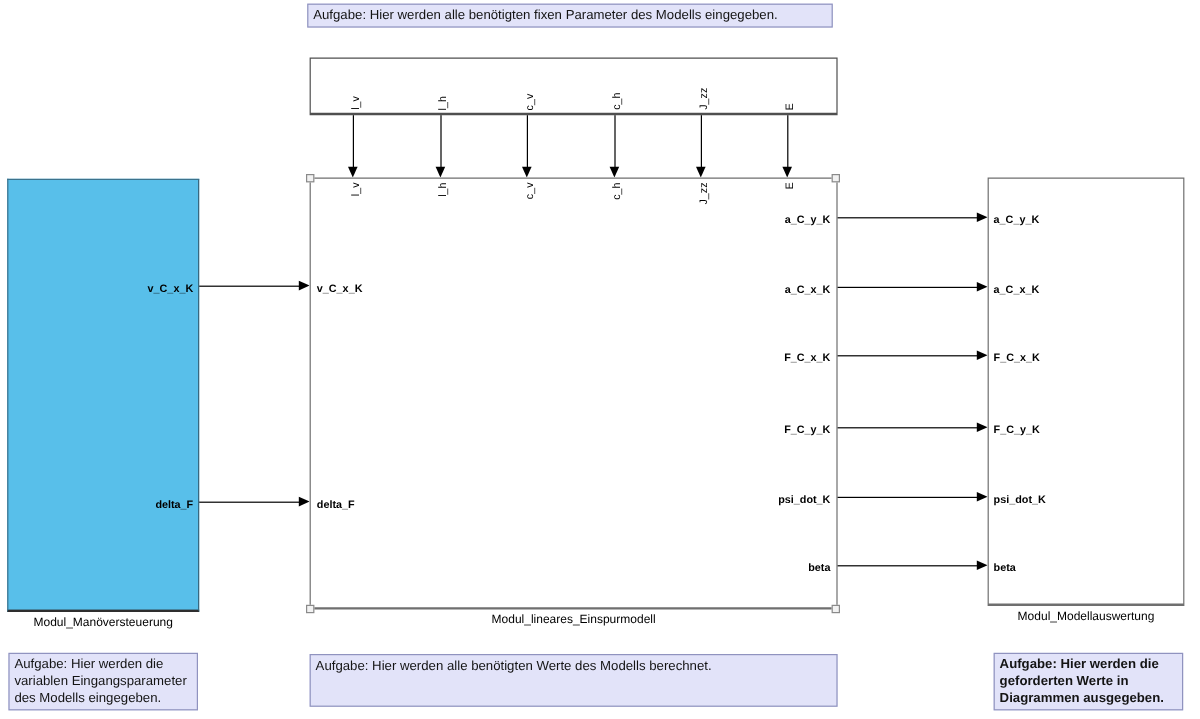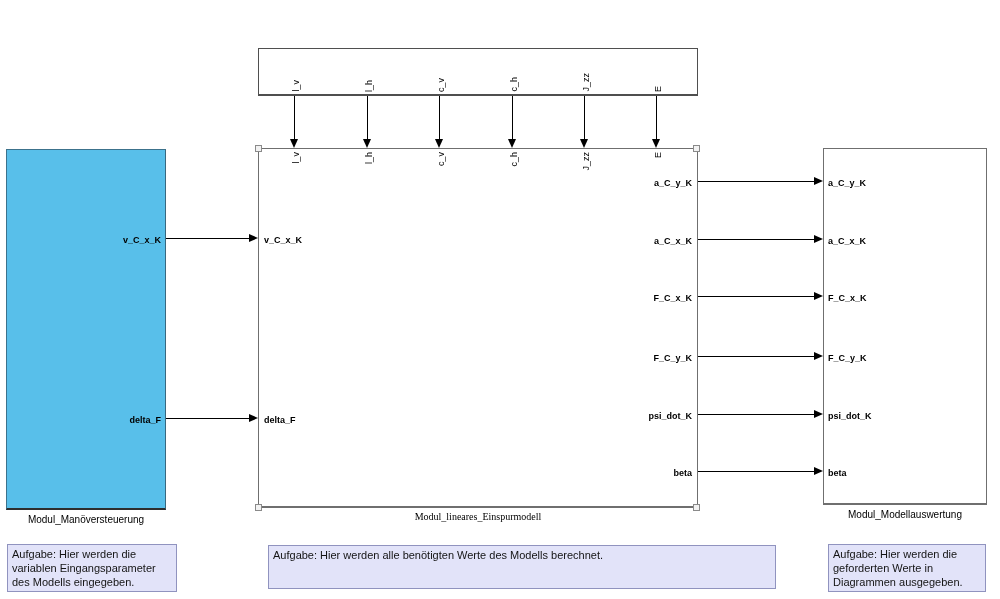--- a/index.html
+++ b/index.html
@@ -75,20 +75,23 @@
     border: 1px solid #8a8a8a;
     box-sizing: content-box;
     z-index: 5;
   }
 </style>
 </head>
 <body>
 
 <div id="canvas">
 
+  <div class="annotation" style="left: 256px; top: 3px; width: 438px; height: 20px; line-height: 15px; background: rgb(226, 227, 249); border-color: rgb(144, 147, 191);">
+    <span>Aufgabe: Hier werden alle benötigten fixen Parameter des Modells eingegeben.</span>
+  </div>
 
 
   <div class="block" style="left:258px; top:48px; width:440px; height:48px; border-color:#4f4f4f;">
     <span class="vport" style="left:32px; bottom:2px;">l_v</span>
     <span class="vport" style="left:105px; bottom:2px;">l_h</span>
     <span class="vport" style="left:177px; bottom:2px;">c_v</span>
     <span class="vport" style="left:250px; bottom:2px;">c_h</span>
     <span class="vport" style="left:322px; bottom:2px;">J_zz</span>
     <span class="vport" style="left:394px; bottom:2px;">E</span>
   </div>
@@ -145,21 +148,21 @@
     <span class="hport" style="left:5px; top:85px;">v_C_x_K</span>
     <span class="hport" style="left:5px; top:265px;">delta_F</span>
 
     <span class="hport" style="right:5px; top:28px;">a_C_y_K</span>
     <span class="hport" style="right:5px; top:86px;">a_C_x_K</span>
     <span class="hport" style="right:5px; top:143px;">F_C_x_K</span>
     <span class="hport" style="right:5px; top:203px;">F_C_y_K</span>
     <span class="hport" style="right:5px; top:261px;">psi_dot_K</span>
     <span class="hport" style="right:5px; top:318px;">beta</span>
   </div>
-  <div class="block-label" style="left:258px; top:511px; width:440px;font-family:Liberation Serif, serif;">Modul_lineares_Einspurmodell</div>
+  <div class="block-label" style="left:258px; top:511px; width:440px;">Modul_lineares_Einspurmodell</div>
 
   <div class="handle" style="left:255px; top:145px;"></div>
   <div class="handle" style="left:693px; top:145px;"></div>
   <div class="handle" style="left:255px; top:504px;"></div>
   <div class="handle" style="left:693px; top:504px;"></div>
 
   <div class="harrow" style="left:698px; top:177px; width:125px;">
       <div class="hline"></div>
       <div class="hhead"></div>
     </div>
@@ -187,23 +190,23 @@
   <div class="block" style="left:823px; top:148px; width:164px; height:357px; border-color:#6f6f6f;">
     <span class="hport" style="left:4px; top:28px;">a_C_y_K</span>
     <span class="hport" style="left:4px; top:86px;">a_C_x_K</span>
     <span class="hport" style="left:4px; top:143px;">F_C_x_K</span>
     <span class="hport" style="left:4px; top:203px;">F_C_y_K</span>
     <span class="hport" style="left:4px; top:261px;">psi_dot_K</span>
     <span class="hport" style="left:4px; top:318px;">beta</span>
   </div>
   <div class="block-label" style="left:823px; top:509px; width:164px;">Modul_Modellauswertung</div>
 
-  <div class="annotation" style="left: 7px; top: 544px; width: 170px; height: 48px; background: rgb(226, 227, 249); border-color: rgb(144, 147, 191);">
+  <div class="annotation" style="left: 7px; top: 544px; width: 158px; height: 48px; background: rgb(226, 227, 249); border-color: rgb(144, 147, 191);">
     <span>Aufgabe: Hier werden die variablen Eingangsparameter des Modells eingegeben.</span>
   </div>
-  <div class="annotation" style="left: 268px; top: 545px; width: 508px; height: 44px; background: rgb(226, 227, 249); border-color: rgb(144, 147, 191);">
+  <div class="annotation" style="left: 258px; top: 545px; width: 440px; height: 44px; background: rgb(226, 227, 249); border-color: rgb(144, 147, 191);">
     <span>Aufgabe: Hier werden alle benötigten Werte des Modells berechnet.</span>
   </div>
-  <div class="annotation" style="left: 828px; top: 544px; width: 158px; height: 48px; background: rgb(226, 227, 249); border-color: rgb(144, 147, 191);">
+  <div class="annotation" style="left: 828px; top: 544px; width: 158px; height: 48px; background: rgb(226, 227, 249); border-color: rgb(144, 147, 191); font-weight: bold;">
     <span>Aufgabe: Hier werden die geforderten Werte in Diagrammen ausgegeben.</span>
   </div>
 
 </div>
 
 </body></html>

